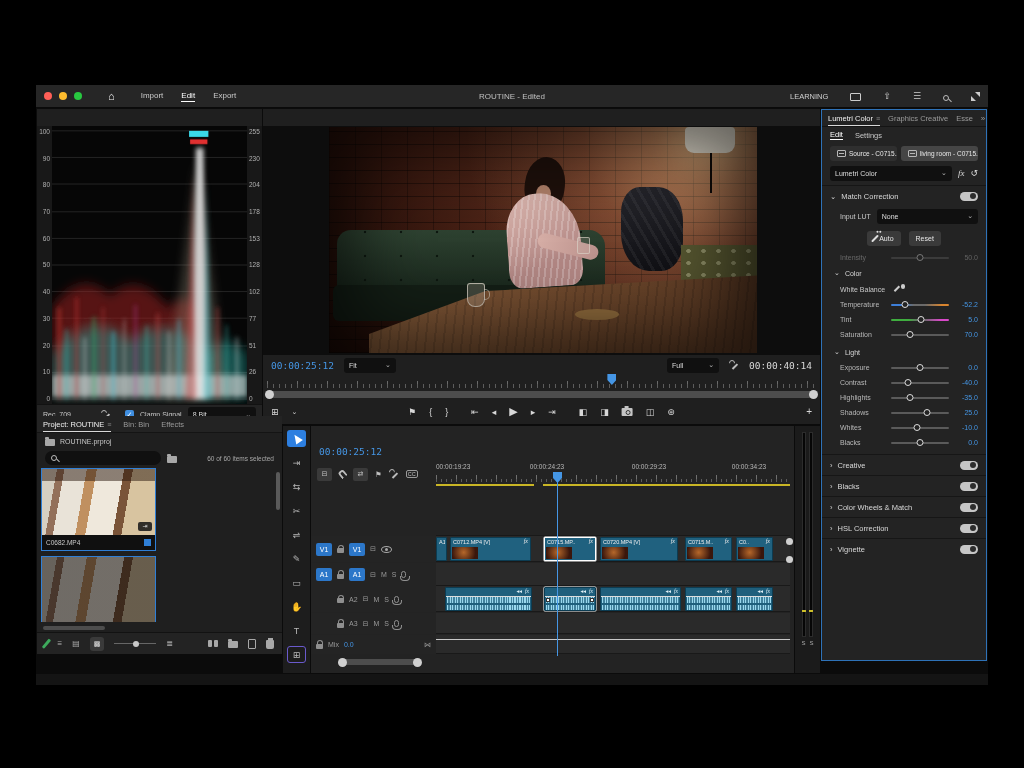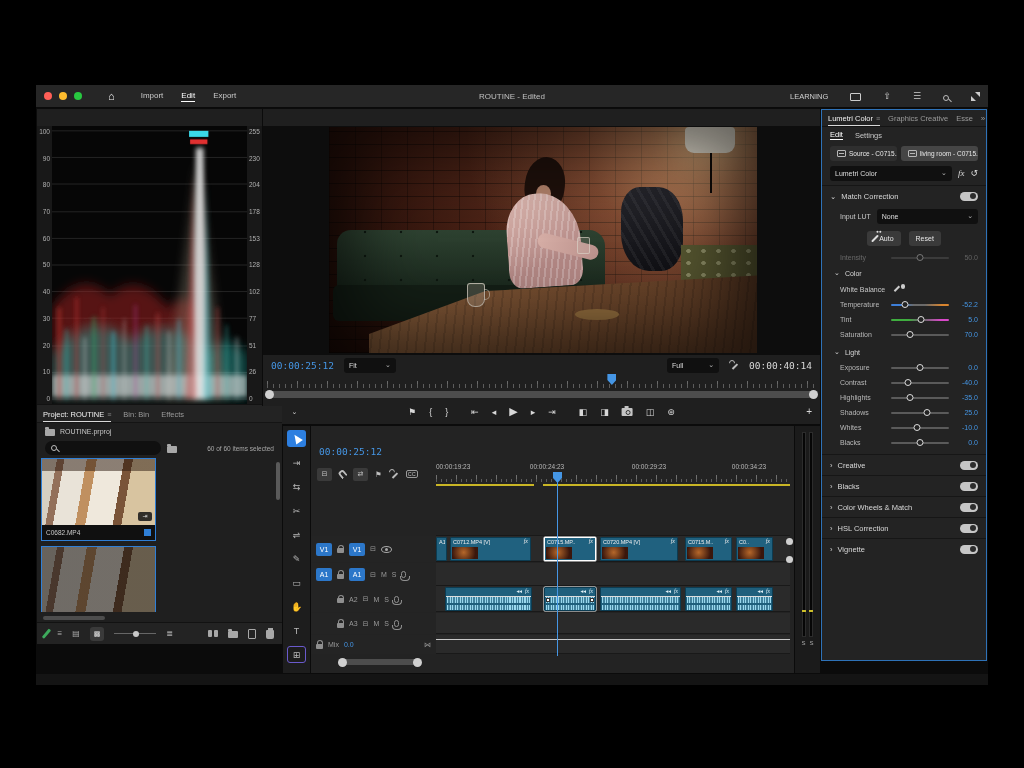--- a/index.html
+++ b/index.html
@@ -513,21 +513,21 @@
           <span>HSL Correction</span>
           <span class="tgl" style="margin-left:auto"></span>
     </div>
     <div class="sect">
       <span>›</span>
           <span>Vignette</span>
           <span class="tgl" style="margin-left:auto"></span>
     </div>
   </div>
 
-  <div class="panel" style="left:1px;top:321px;width:245px;height:238px">
+  <div class="panel" style="left:1px;top:331px;width:245px;height:238px">
     <div class="tabbar" style="gap:12px">
       <span class="tab on">
             <span>Project: ROUTINE</span>
             <span class="menu-glyph">≡</span>
           </span>
       <span class="tab">Bin: Bin</span>
       <span class="tab">Effects</span>
     </div>
     <div class="lrow" style="height:16px;gap:5px;color:#c8c8c8">
       <span class="icon-folder"></span>

